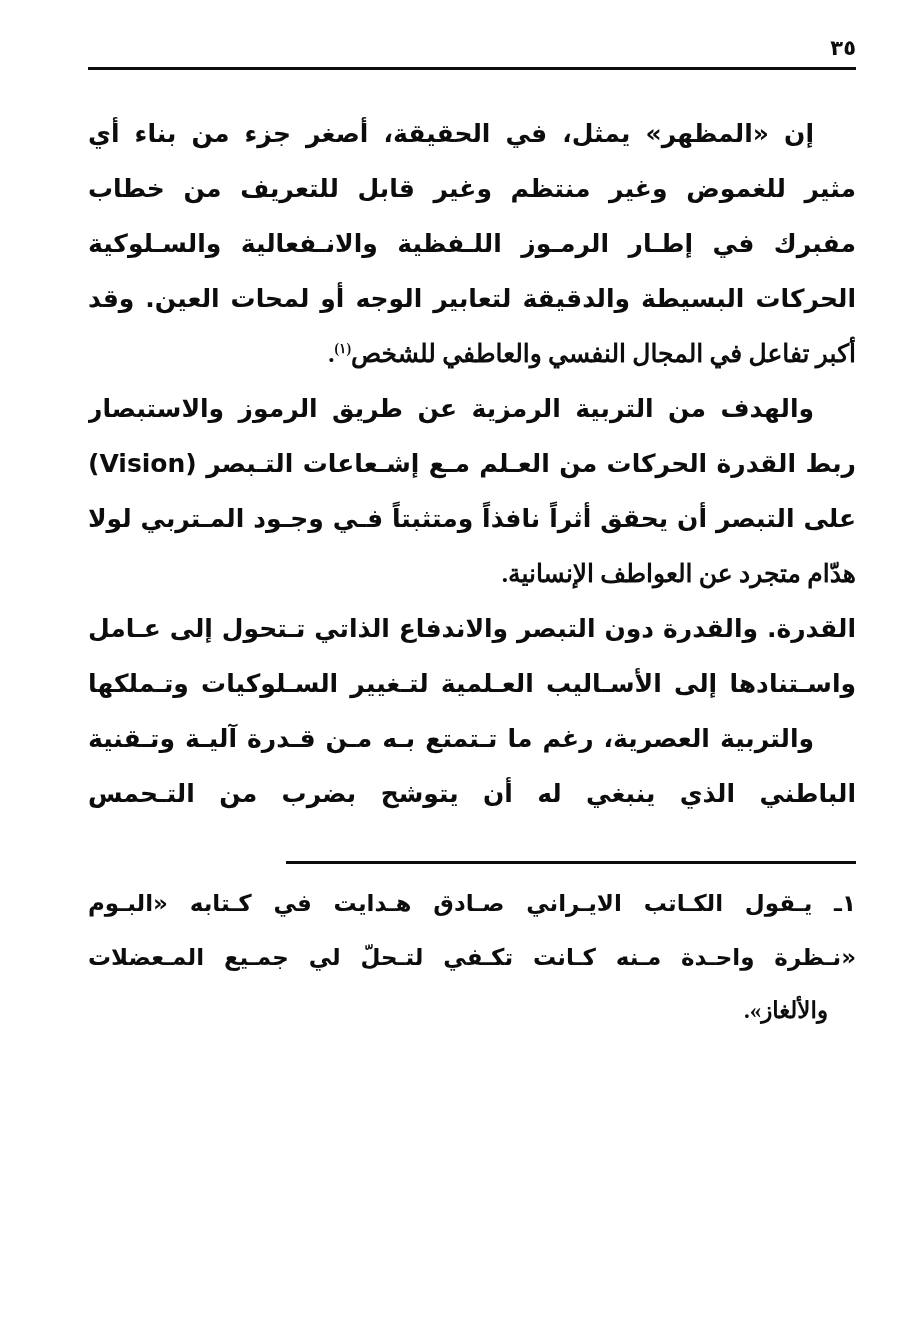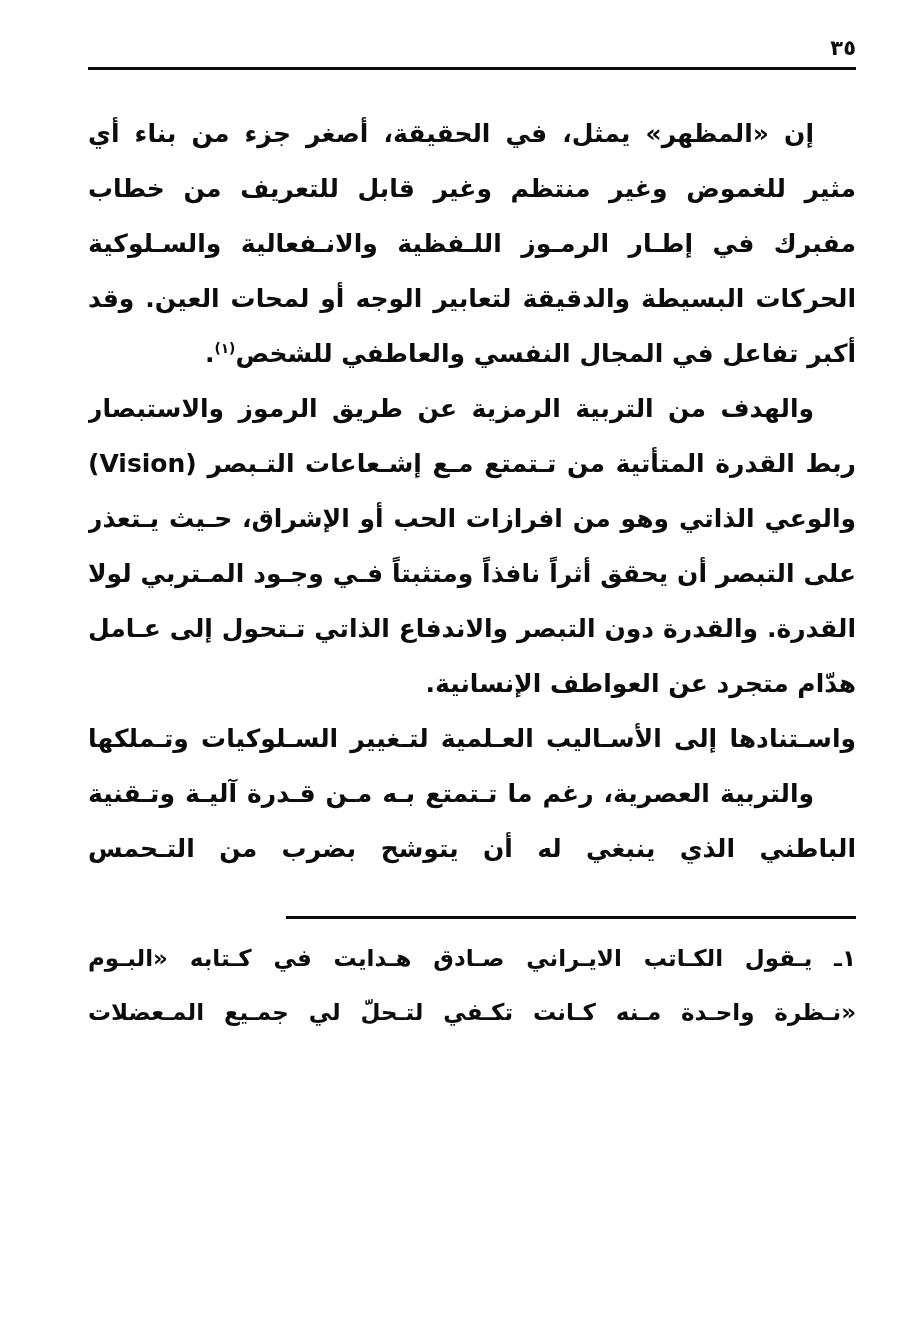--- a/index.html
+++ b/index.html
@@ -32,21 +32,21 @@
   }
   
   .body-text { margin-top: 36px; font-weight: 700; font-size: 25px; }
   .line {
     height: 55px;
     line-height: 55px;
     white-space: normal;
     overflow: hidden;
   }
   .just { text-align: justify; text-align-last: justify; }
-  .end  { text-align: right;   text-align-last: right; }
+  .end  { text-align: right;   text-align-last: right; font-family: Liberation Serif, serif; }
   .indent { text-indent: 42px; }
   sup.fnref {
     font-size: 0.55em;
     vertical-align: super;
     line-height: 0;
     font-weight: 700;
   }
   .latin { direction: ltr; unicode-bidi: embed; }
   
   .footnote-separator {
@@ -74,35 +74,35 @@
     <div>
       <div class="line just indent">إن «المظهر» يمثل، في الحقيقة، أصغر جزء من بناء أي موضوع</div>
       <div class="line just">مثير للغموض وغير منتظم وغير قابل للتعريف من خطاب تربوي</div>
       <div class="line just">مفبرك في إطـار الرمـوز اللـفظية والانـفعالية والسـلوكية وحـتى</div>
       <div class="line just">الحركات البسيطة والدقيقة لتعابير الوجه أو لمحات العين. وقد تثير</div>
       <div class="line end"><span>أكبر تفاعل في المجال النفسي والعاطفي للشخص</span><sup class="fnref">(١)</sup><span>.</span></div>
     </div>
 
     <div>
       <div class="line just indent">والهدف من التربية الرمزية عن طريق الرموز والاستبصار هـو</div>
-      <div class="line just"><span>ربط القدرة المتأتية من تـتمتع مـع إشـعاعات التـبصر </span><span class="latin">(Vision)</span></div>
-      <div class="line just">والوعي الذاتي وهو من افرازات الحب أو الإشراق، حـيث يـتعذر</div>
+      <div class="line just"><span>ربط القدرة الحركات من العـلم مـع إشـعاعات التـبصر </span><span class="latin">(Vision)</span></div>
       <div class="line just">على التبصر أن يحقق أثراً نافذاً ومتثبتاً فـي وجـود المـتربي لولا</div>
+      <div class="line end">هدّام متجرد عن العواطف الإنسانية.</div>
       <div class="line just">القدرة. والقدرة دون التبصر والاندفاع الذاتي تـتحول إلى عـامل</div>
-      <div class="line end">هدّام متجرد عن العواطف الإنسانية.</div>
     </div>
 
     <div>
       <div class="line just">واسـتنادها إلى الأسـاليب العـلمية لتـغيير السـلوكيات وتـملكها</div>
       <div class="line just indent">والتربية العصرية، رغم ما تـتمتع بـه مـن قـدرة آليـة وتـقنية</div>
       <div class="line just">الباطني الذي ينبغي له أن يتوشح بضرب من التـحمس والبـصيرة</div>
     </div>
 
   </div>
 
   <hr class="footnote-separator">
 
   <div class="footnotes">
     <div class="line just">١ـ يـقول الكـاتب الايـراني صـادق هـدايت في كـتابه «البـوم الأعـمى»:</div>
     <div class="line just">«نـظرة واحـدة مـنه كـانت تكـفي لتـحلّ لي جمـيع المـعضلات الفـلسفية</div>
+    <div class="line end fn-indent-right">والألغاز».</div>
   </div>
 
 </div>
 
 </body></html>

